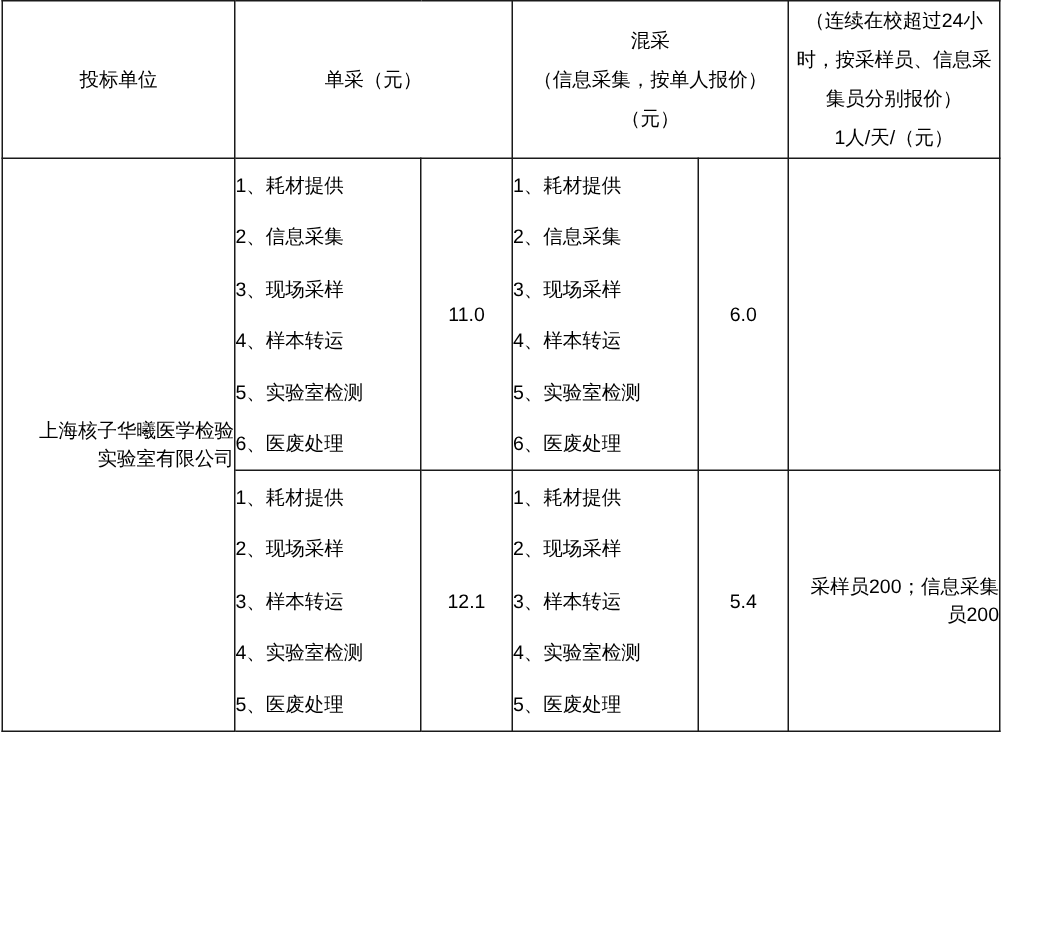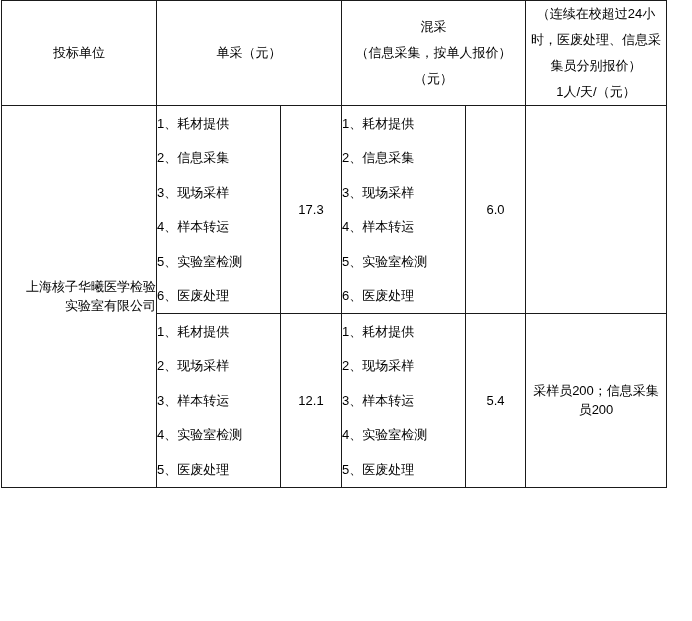--- a/index.html
+++ b/index.html
@@ -64,21 +64,21 @@
     text-align: center;
     font-size: 13px;
   }
   .company-cell {
     text-align: right;
     padding: 4px 6px;
     font-size: 13px;
     line-height: 1.9;
   }
   .cont-cell {
-    text-align: center;
+    text-align: right;
     padding: 4px 8px;
     font-size: 13px;
     line-height: 1.9;
   }
 </style>
 </head>
 <body>
 
 <div class="sheet">
   <table class="bid-table">
@@ -99,40 +99,40 @@
         <td class="hdr" colspan="2">
           <span>单采（元）</span>
         </td>
         <td class="hdr" colspan="2">
           <div class="hdr-sub">混采</div>
           <div class="hdr-sub">（信息采集，按单人报价）</div>
           <div class="hdr-sub">（元）</div>
         </td>
         <td class="hdr">
           <div class="hdr-sub">（连续在校超过24小</div>
-          <div class="hdr-sub">时，医废处理、信息采</div>
+          <div class="hdr-sub">时，按采样员、信息采</div>
           <div class="hdr-sub">集员分别报价）</div>
           <div class="hdr-sub">1人/天/（元）</div>
         </td>
       </tr>
 
       <tr>
         <td class="company-cell" rowspan="2">
           <div>上海核子华曦医学检验</div>
           <div>实验室有限公司</div>
         </td>
         <td class="item-list">
           <div>1、耗材提供</div>
           <div>2、信息采集</div>
           <div>3、现场采样</div>
           <div>4、样本转运</div>
           <div>5、实验室检测</div>
           <div>6、医废处理</div>
         </td>
-        <td class="price-cell">17.3</td>
+        <td class="price-cell">11.0</td>
         <td class="item-list">
           <div>1、耗材提供</div>
           <div>2、信息采集</div>
           <div>3、现场采样</div>
           <div>4、样本转运</div>
           <div>5、实验室检测</div>
           <div>6、医废处理</div>
         </td>
         <td class="price-cell">6.0</td>
         <td class="cont-cell"></td>

